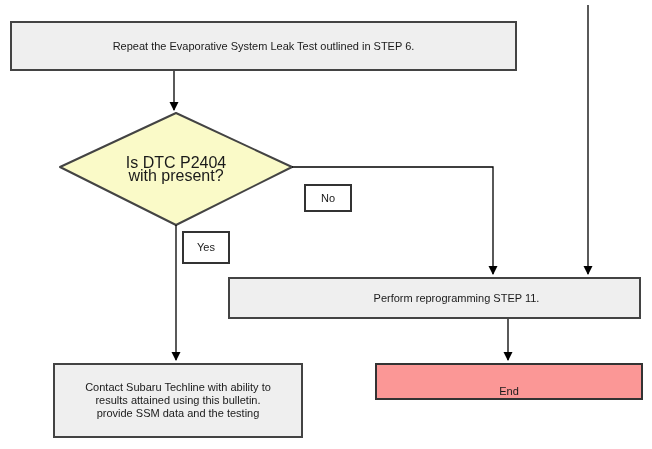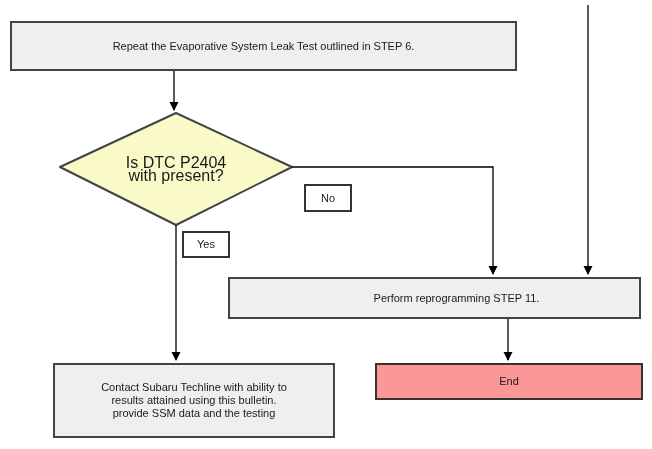--- a/index.html
+++ b/index.html
@@ -38,41 +38,42 @@
     border: 2px solid #434343;
   }
   .label-box {
     background: #ffffff;
     border: 2px solid #333333;
     font-size: 11px;
   }
   .terminator {
     background: #fb9796;
     border: 2px solid #333333;
+    align-items: flex-end;
   }
   .decision-label {
     position: absolute;
     display: flex;
     flex-direction: column;
     align-items: center;
     justify-content: center;
     text-align: center;
     font-size: 16px;
     line-height: 13px;
     color: #1a1a1a;
   }
   .multiline span { display: block; }
 
   
   #node-repeat-test   { left: 10px;  top: 21px;  width: 507px; height: 50px; }
   #decision-text      { left: 106px; top: 148px; width: 140px; height: 42px; }
   #node-branch-no     { left: 297px; top: 184px; width: 48px;  height: 28px; margin-left: 7px; }
-  #node-branch-yes    { left: 182px; top: 231px; width: 48px;  height: 27px; }
+  #node-branch-yes    { left: 182px; top: 231px; width: 48px;  height: 33px; }
   #node-reprogram     { left: 228px; top: 277px; width: 413px; height: 42px; padding-left: 44px; }
-  #node-contact       { left: 53px;  top: 363px; width: 282px; height: 75px; }
+  #node-contact       { left: 53px;  top: 363px; width: 250px; height: 75px; }
   #node-end           { left: 375px; top: 363px; width: 268px; height: 37px; }
 </style>
 </head>
 <body>
 
 <div id="canvas">
 
   <svg id="connectors" viewBox="0 0 652 449" xmlns="http://www.w3.org/2000/svg">
     <defs>
       <marker id="ah" markerUnits="userSpaceOnUse" markerWidth="10" markerHeight="10" refX="8" refY="4.5" orient="auto">

